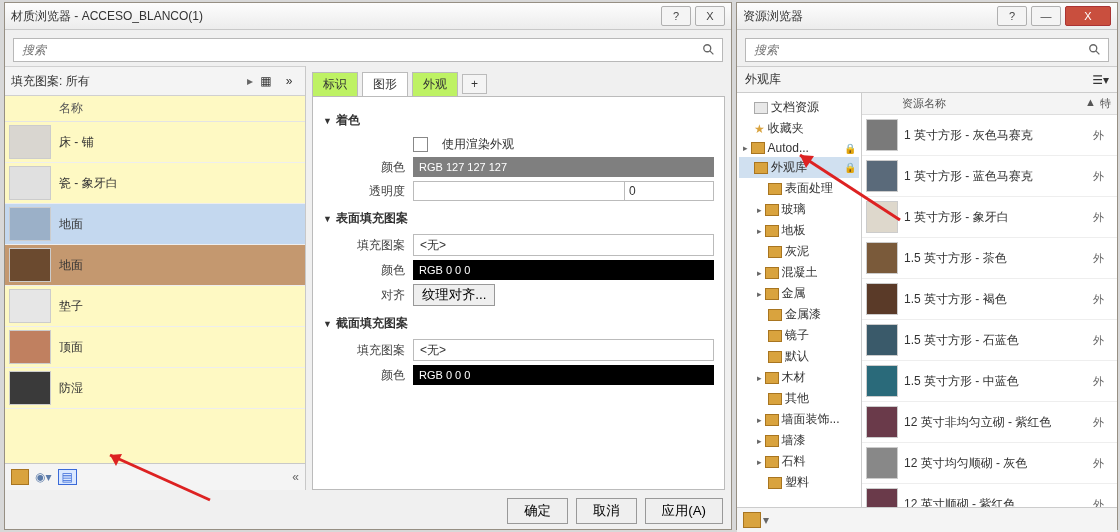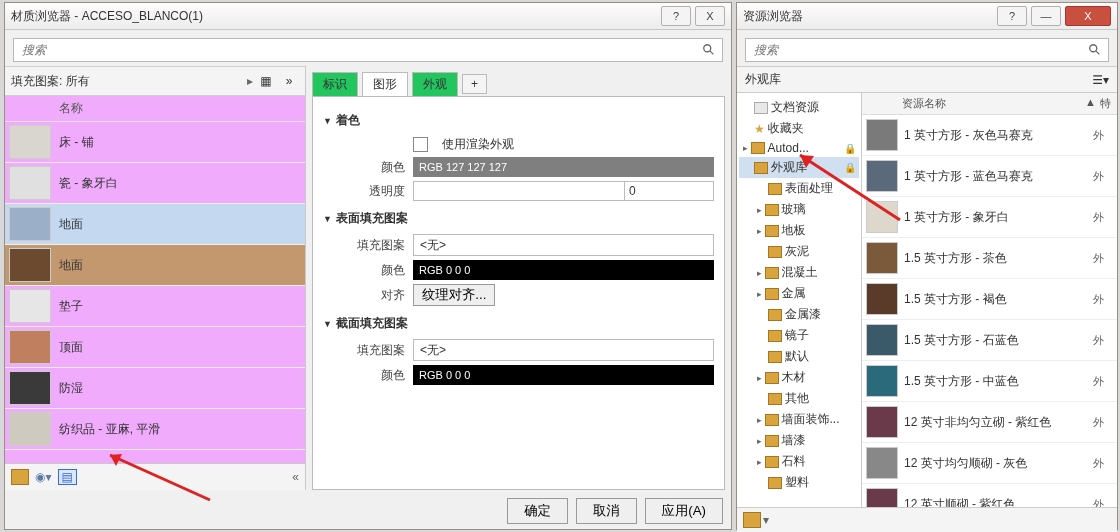--- a/index.html
+++ b/index.html
@@ -9,31 +9,31 @@
 .tbtn{width:28px;height:18px;border:1px solid #b0b0b0;background:#f4f4f4;margin-left:4px;display:flex;align-items:center;justify-content:center;font-size:11px;color:#444;border-radius:2px}
 .tbtn.close{background:#c94f3e;border-color:#a33;color:#fff;width:44px}
 .searchbar{margin:8px 8px 4px 8px;border:1px solid #b8b8b8;background:#fff;height:22px;display:flex;align-items:center;padding:0 6px}
 .searchbar input{border:none;flex:1;outline:none;font-size:12px;font-style:italic;color:#888}
 .mag{width:14px;height:14px}
 .left .body{display:flex}
 .matcol{width:300px;display:flex;flex-direction:column;border-right:1px solid #c8c8c8}
 .filterrow{display:flex;align-items:center;padding:4px 6px;border-top:1px solid #d0d0d0;border-bottom:1px solid #d0d0d0;background:#f4f4f4}
 .filterrow .lbl{flex:1}
 .icbtn{width:18px;height:18px;border:1px solid transparent;display:flex;align-items:center;justify-content:center;margin-left:3px}
-.matlist{flex:1;overflow:auto;background:#f0abfc}
+.matlist{flex:1;overflow:auto;background:#fef9c3}
 .mathdr{padding:4px 8px 4px 54px;border-bottom:1px solid #e4e4e4;color:#555}
 .matrow{display:flex;align-items:center;height:40px;border-bottom:1px solid #eee;padding-left:4px}
 .matrow.sel{background:#c4d8ef}
 .matrow.sel2{background:#c4986f}
 .sw{width:40px;height:32px;margin-right:8px;border:1px solid #ccc}
 .mattb{height:26px;border-top:1px solid #c8c8c8;display:flex;align-items:center;padding:0 6px;background:#f4f4f4;gap:6px}
 .chev{margin-left:auto;font-size:12px;color:#666}
 .propcol{flex:1;display:flex;flex-direction:column}
 .tabs{display:flex;padding:6px 6px 0 6px;gap:4px;align-items:center}
-.tab{padding:3px 10px;border:1px solid #bbb;background:#22c55e;border-bottom:none}
+.tab{padding:3px 10px;border:1px solid #bbb;background:#bef264;border-bottom:none}
 .tab.act{background:#fff}
 .plus{padding:2px 8px;border:1px solid #bbb;background:#f4f4f4}
 .propbody{flex:1;background:#fff;border:1px solid #bbb;margin:0 6px;padding:6px 10px;overflow:auto}
 .sect{margin:6px 0}
 .secthdr{font-weight:bold;padding:3px 0;display:flex;align-items:center}
 .secthdr .tri{margin-right:4px;font-size:9px}
 .prow{display:flex;align-items:center;margin:4px 0;gap:8px}
 .prow .plabel{width:82px;text-align:right;color:#444}
 .colorbox{flex:1;height:20px;display:flex;align-items:center;padding:0 6px;color:#fff;font-size:11px}
 .numbox{flex:1;display:flex}
@@ -112,24 +112,20 @@
               <span>垫子</span>
             </div>
             <div class="matrow">
               <div class="sw" style="background:#c08060"></div>
               <span>顶面</span>
             </div>
             <div class="matrow">
               <div class="sw" style="background:#3a3a3a"></div>
               <span>防湿</span>
             </div>
-            <div class="matrow">
-              <div class="sw" style="background:#cfcabf"></div>
-              <span>纺织品 - 亚麻, 平滑</span>
-            </div>
           </div>
       </div>
       <div class="mattb">
         <span style="width:16px;height:14px;background:#d9a33e;border:1px solid #a87520;display:inline-block"></span>
         <span style="color:#5a7aa8">◉▾</span>
         <span style="color:#3a6ad8;border:1px solid #3a6ad8;padding:0 3px;background:#dae8ff">▤</span>
         <span class="chev">«</span>
       </div>
     </div>
     <div class="propcol">

